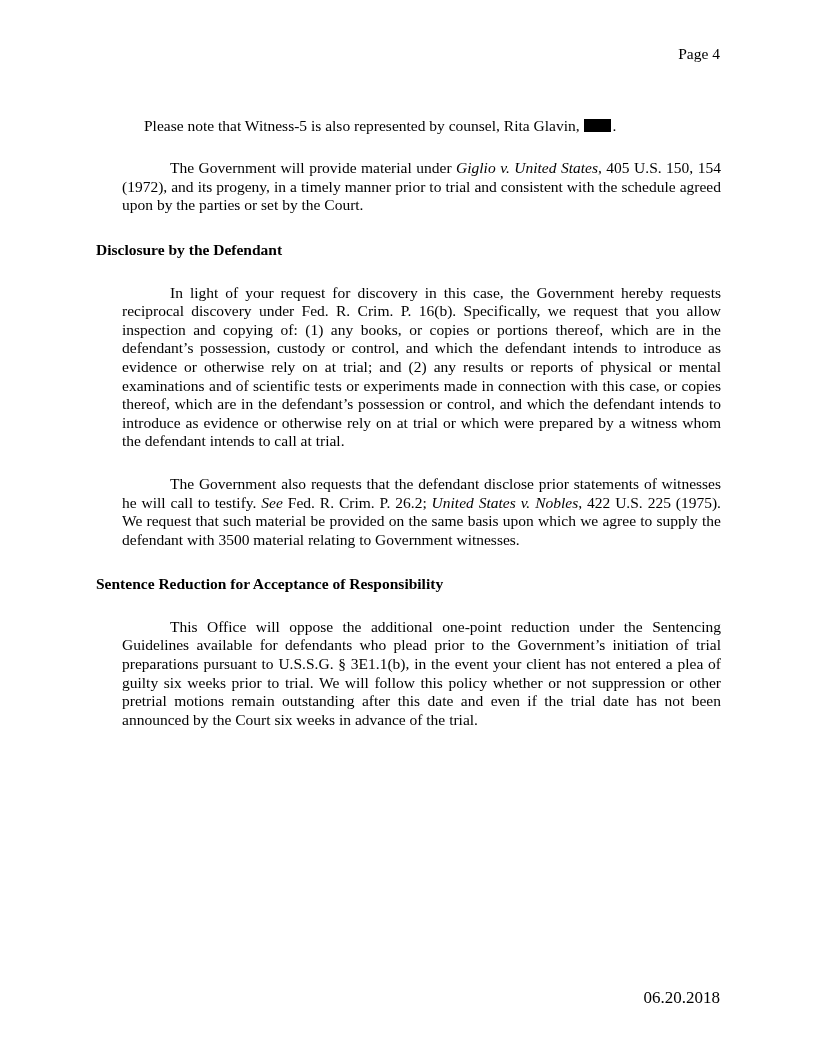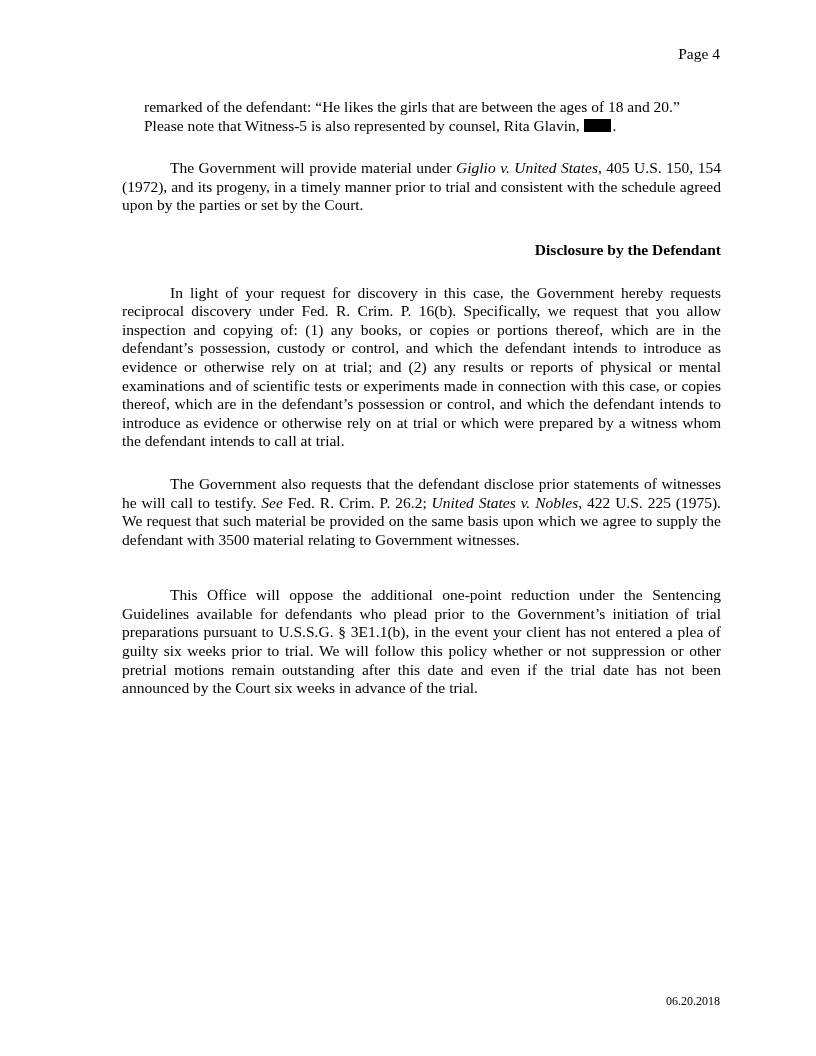--- a/index.html
+++ b/index.html
@@ -48,53 +48,53 @@
   }
   .para.hang {
     margin-left: 48px;
     text-align: left;
   }
   .heading {
     font-size: 15.5px;
     line-height: 18.6px;
     font-weight: bold;
     margin: 0 0 13px 0;
-    text-align: right;
+    text-align: left;
   }
   .spacer-sm { height: 11px; }
   .spacer-md { height: 13px; }
   .ital { font-style: italic; }
   .redaction {
     display: inline-block;
     width: 27px;
     height: 13px;
     background: #000000;
     vertical-align: -1px;
     margin: 0 1px;
   }
   .footer {
     position: absolute;
     right: 96px;
     bottom: 48px;
-    font-size: 12px;
+    font-size: 17px;
     line-height: 1.2;
     text-align: left;
   }
 </style>
 </head>
 <body>
 
 <div class="page">
 
   <div class="page-header">Page 4</div>
 
   <div class="content">
 
     <div class="para hang">
-      <span>remarked of the defendant: “He likes the girls that are between the ages of 18 and 20.”</span><br>
+      <br>
       <span>Please note that Witness-5 is also represented by counsel, Rita Glavin, </span><span class="redaction"></span><span>.</span>
     </div>
 
     <div class="spacer-sm"></div>
 
     <div class="para indent">
       <span>The Government will provide material under </span><span class="ital">Giglio v. United States</span><span>, 405 U.S. 150, 154 (1972), and its progeny, in a timely manner prior to trial and consistent with the schedule agreed upon by the parties or set by the Court.</span>
     </div>
 
     <div class="spacer-md"></div>
@@ -106,20 +106,21 @@
     <div class="para indent">In light of your request for discovery in this case, the Government hereby requests reciprocal discovery under Fed. R. Crim. P. 16(b).  Specifically, we request that you allow inspection and copying of:  (1) any books, or copies or portions thereof, which are in the defendant’s possession, custody or control, and which the defendant intends to introduce as evidence or otherwise rely on at trial; and (2) any results or reports of physical or mental examinations and of scientific tests or experiments made in connection with this case, or copies thereof, which are in the defendant’s possession or control, and which the defendant intends to introduce as evidence or otherwise rely on at trial or which were prepared by a witness whom the defendant intends to call at trial.</div>
 
     <div class="spacer-sm"></div>
 
     <div class="para indent">
       <span>The Government also requests that the defendant disclose prior statements of witnesses he will call to testify.  </span><span class="ital">See</span><span> Fed. R. Crim. P. 26.2; </span><span class="ital">United States v. Nobles</span><span>, 422 U.S. 225 (1975).  We request that such material be provided on the same basis upon which we agree to supply the defendant with 3500 material relating to Government witnesses.</span>
     </div>
 
     <div class="spacer-md"></div>
 
+    <div class="heading">Sentence Reduction for Acceptance of Responsibility</div>
 
     <div class="spacer-sm"></div>
 
     <div class="para indent">This Office will oppose the additional one-point reduction under the Sentencing Guidelines available for defendants who plead prior to the Government’s initiation of trial preparations pursuant to U.S.S.G. § 3E1.1(b), in the event your client has not entered a plea of guilty six weeks prior to trial.  We will follow this policy whether or not suppression or other pretrial motions remain outstanding after this date and even if the trial date has not been announced by the Court six weeks in advance of the trial.</div>
 
   </div>
 
   <div class="footer">06.20.2018</div>
 
 </div>

